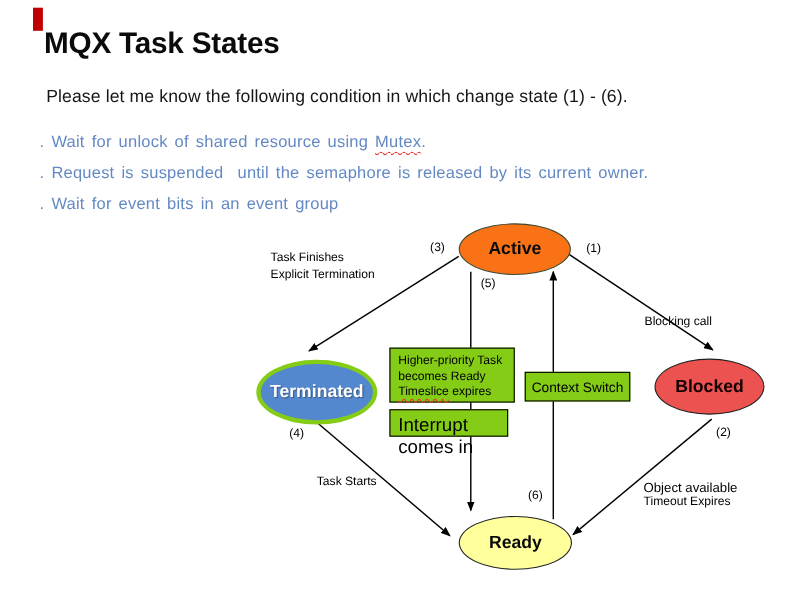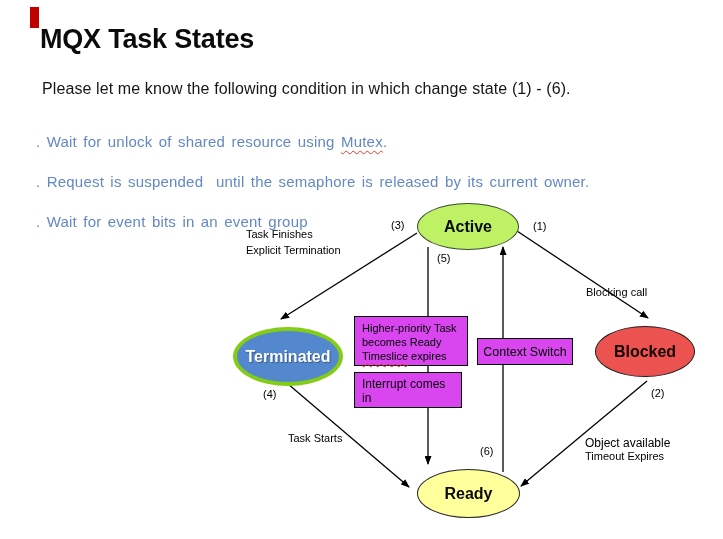--- a/index.html
+++ b/index.html
@@ -8,43 +8,43 @@
     font-family:"Liberation Sans", sans-serif; overflow:hidden; color:#000;
   }
   .abs { position:absolute; }
 
   .red-bar { left:30px; top:7px; width:9px; height:21px; background:#C00000; }
 
   .title { left:40px; top:24px; font-size:27px; font-weight:700; color:#0b0b0b; letter-spacing:-0.2px;text-align:center; }
   .subtitle { left:42px; top:80px; font-size:16px; color:#161616; letter-spacing:0.1px; }
 
   .bullets { left:36px; top:121px; font-size:15px; color:#6388C4; letter-spacing:0.2px; word-spacing:2px; }
-  .bullets .line { display:block; height:28px; white-space:pre-wrap;margin-top:12px; }
+  .bullets .line { display:block; height:28px; white-space:pre-wrap; }
   .squiggle {
     text-decoration-line: underline;
     text-decoration-style: wavy;
     text-decoration-color:#E03C31;
     text-decoration-thickness:1px;
     text-underline-offset:3px;
   }
 
   svg.connectors { left:0; top:0; width:723px; height:539px; z-index:1; }
 
   .state {
     display:flex; align-items:center; justify-content:center;
     border-radius:50%; font-weight:700; z-index:3; text-align:center;
   }
-  .state-active   { left:417px; top:203px; width:100px; height:45px; background:#bef264; border:1.5px solid #3d4a33; font-size:16px; color:#0a0a0a; }
+  .state-active   { left:417px; top:203px; width:100px; height:45px; background:#f97316; border:1.5px solid #3d4a33; font-size:16px; color:#0a0a0a; }
   .state-terminated { left:233px; top:327px; width:102px; height:51px; background:#5488CE; border:4px solid #84cc16; font-size:16px; color:#ffffff; text-shadow:1px 1px 1px rgba(0,0,0,0.35); }
   .state-blocked  { left:595px; top:326px; width:98px; height:49px; background:#EC5250; border:1.5px solid #1f1f1f; font-size:16px; color:#120000; }
   .state-ready    { left:417px; top:469px; width:101px; height:47px; background:#FFFF9C; border:1.5px solid #262626; font-size:16px; color:#0a0a0a; }
 
-  .note-box { background:#d946ef; border:1px solid #000; z-index:2; box-sizing:border-box; }
+  .note-box { background:#84cc16; border:1px solid #000; z-index:2; box-sizing:border-box; }
   .box-higher { left:354px; top:316px; width:114px; height:50px; padding:4px 7px; font-size:11px; line-height:14px; }
-  .box-interrupt { left:354px; top:372px; width:108px; height:36px; padding:4px 7px; font-size:12px; box-sizing:border-box; }
+  .box-interrupt { left:354px; top:372px; width:108px; height:25px; padding:4px 7px; font-size:17px; box-sizing:border-box; }
   .box-context { left:477px; top:338px; width:96px; height:27px; display:flex; align-items:center; justify-content:center; font-size:12.5px; }
 
   .lbl { font-size:11px; color:#000; z-index:2; }
   .lbl-2line { line-height:16px; }
   .lbl-obj1 { font-size:12px; }
 </style>
 </head>
 <body>
 
 <div class="slide">

